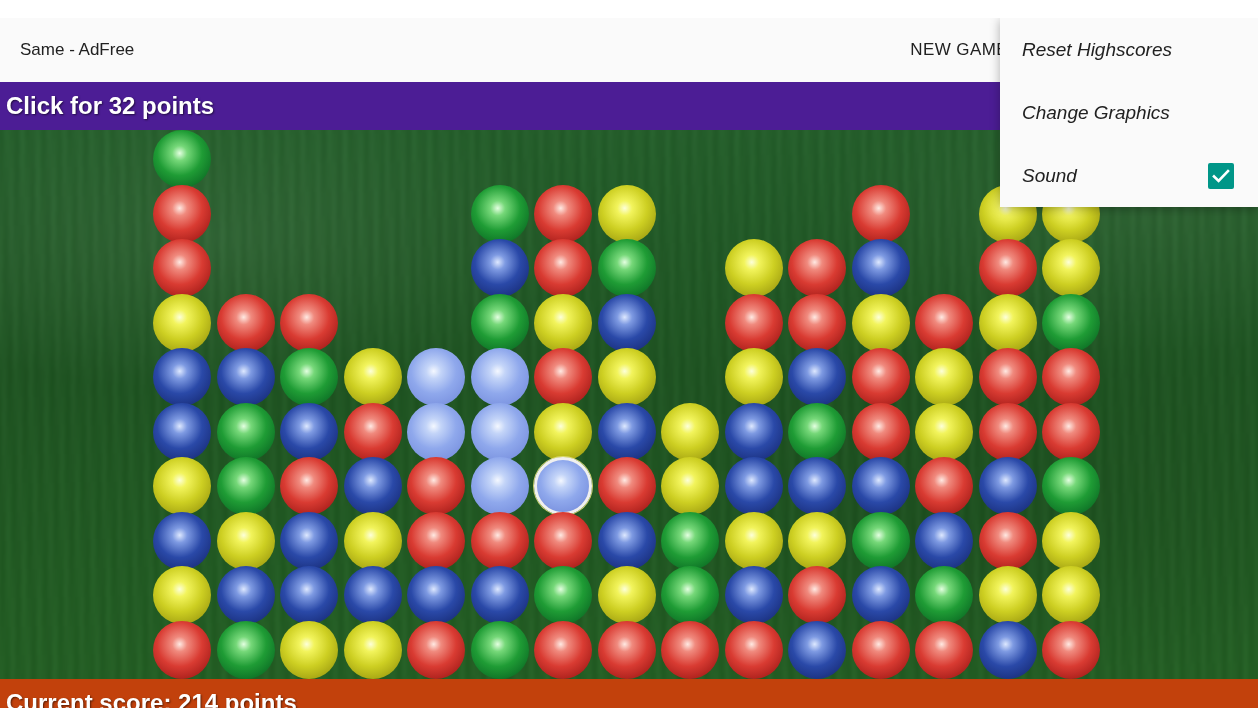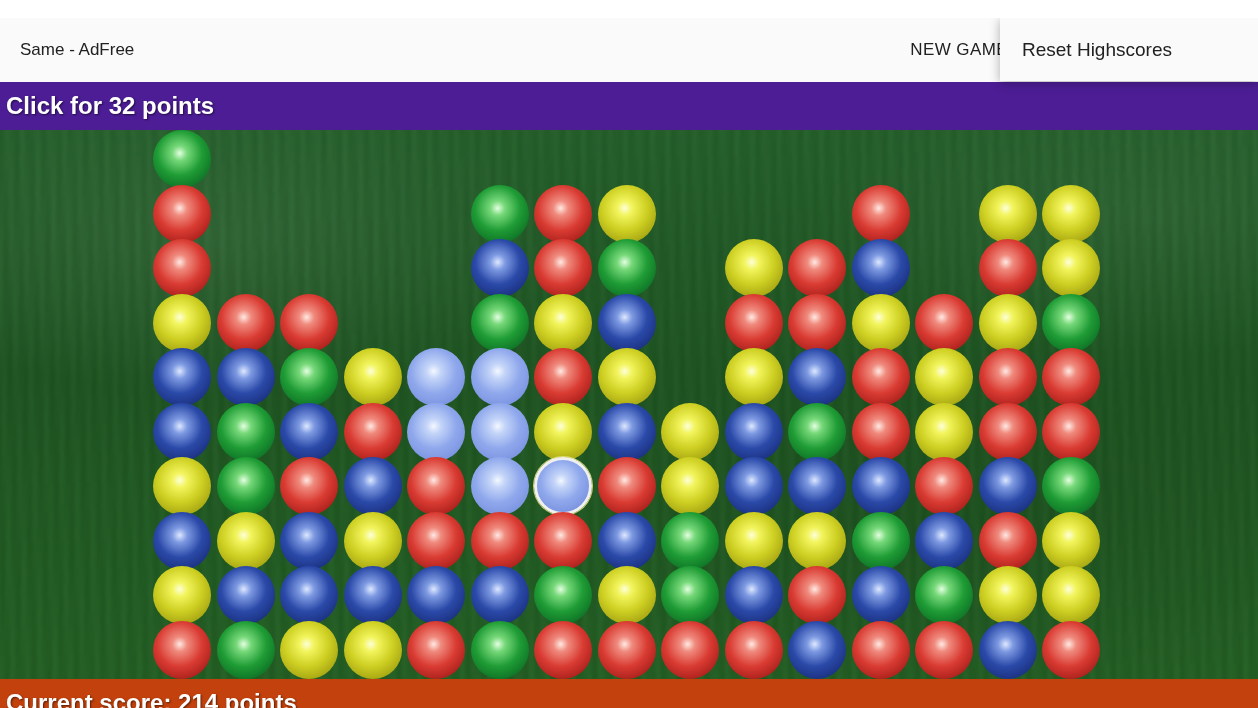--- a/index.html
+++ b/index.html
@@ -178,21 +178,21 @@
     height: 63px;
     line-height: 63px;
     padding-left: 22px;
     padding-right: 16px;
     font-size: 19px;
     color: #212121;
     white-space: nowrap;
     cursor: pointer;
     box-sizing: border-box;
   }
-  .menu-item-label { display: inline-block; }
+  .menu-item-label { display: inline-block; font-style: italic; }
   .menu-check {
     position: absolute;
     right: 24px; top: 50%;
     transform: translateY(-50%);
     width: 26px; height: 26px;
     border-radius: 2px;
     background: #009688;
   }
   .menu-check svg { display: block; }
 </style>
@@ -335,15 +335,26 @@
   </div>
 
   <div class="statusbar">
     <div class="status-left">Current score: 214 points</div>
   </div>
 
   <div class="menu">
     <div class="menu-item">
       <span class="menu-item-label">Reset Highscores</span>
     </div>
+    <div class="menu-item">
+      <span class="menu-item-label">Change Graphics</span>
+    </div>
+    <div class="menu-item">
+      <span class="menu-item-label">Sound</span>
+      <span class="menu-check">
+        <svg width="26" height="26" viewBox="0 0 26 26" aria-hidden="true">
+          <path d="M6 13.4 L10.6 18 L20 8" fill="none" stroke="#ffffff" stroke-width="2.6" stroke-linecap="square"></path>
+        </svg>
+      </span>
+    </div>
   </div>
 
 </div>
 
 </body></html>

